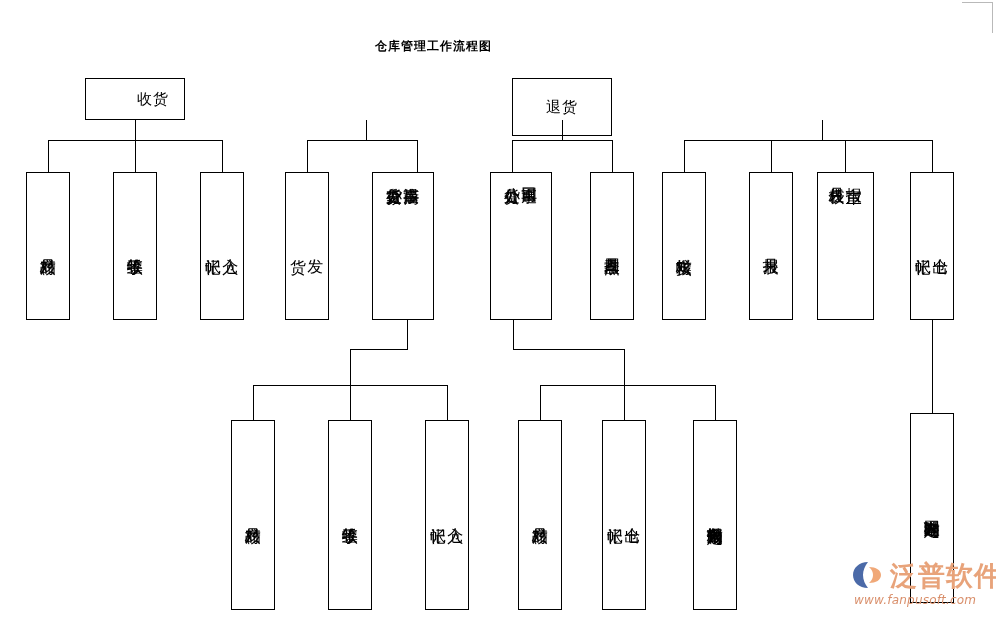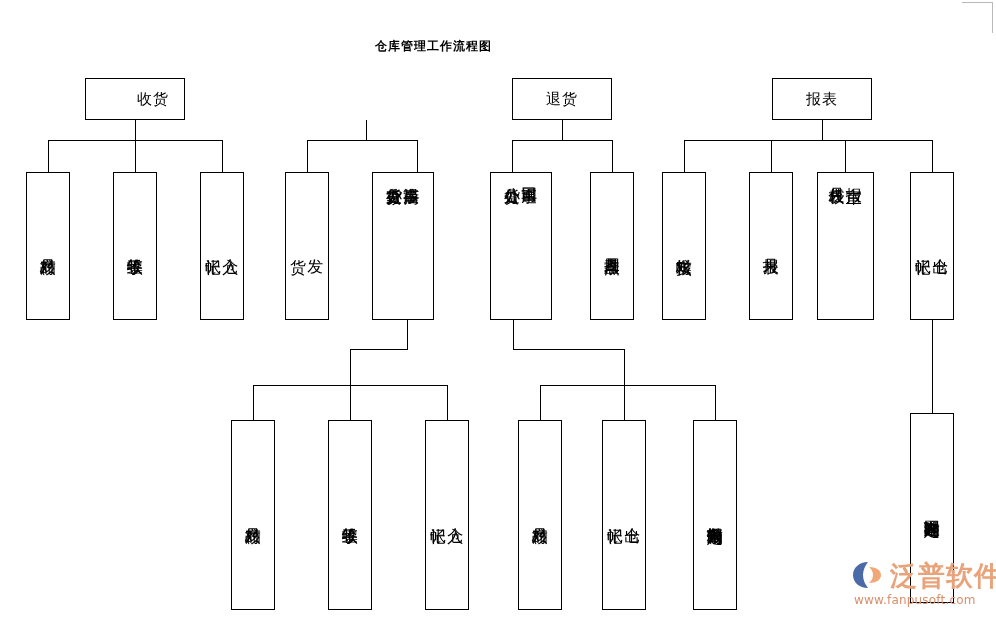--- a/index.html
+++ b/index.html
@@ -53,36 +53,35 @@
 
   
   .wm{position:absolute;left:852px;top:558px;width:146px;height:56px;}
   .wm-text{
     position:absolute;left:38px;top:0px;
     font-size:27px;font-weight:bold;color:#e8a37a;
     letter-spacing:1px;white-space:nowrap;
   }
   .wm-url{
     position:absolute;left:2px;top:35px;
-    font-size:12px;color:#d98f6b;letter-spacing:.2px;white-space:nowrap;
+    font-size:12px;color:#d98f6b;letter-spacing:.2px;white-space:nowrap;font-style:italic;
   }
   .wm-logo{position:absolute;left:0px;top:2px;width:34px;height:30px;}
 </style>
 </head>
 <body>
 
 <div id="stage">
 
   <div class="corner-mark" style="left:962px;top:2px;width:30px;height:30px;border-width:1px 1px 0 0;"></div>
 
   <div class="title" style="left:375px;top:38px;">仓库管理工作流程图</div>
 
   <div class="box h" style="left:85px;top:78px;width:100px;height:42px;padding-left:36px;">收货</div>
-  <div class="box h" style="left:512px;top:78px;width:100px;height:42px;">退货</div>
-  <div class="box h" style="left:772px;top:78px;width:100px;height:42px;">报表</div>
+  <div class="box h" style="left:512px;top:78px;width:100px;height:58px;">退货</div>
 
   <div class="line v" style="left:135px;top:120px;height:20px;"></div>
   <div class="line h" style="left:48px;top:140px;width:175px;"></div>
   <div class="line v" style="left:48px;top:140px;height:32px;"></div>
   <div class="line v" style="left:135px;top:140px;height:32px;"></div>
   <div class="line v" style="left:222px;top:140px;height:32px;"></div>
 
   <div class="line v" style="left:366px;top:120px;height:20px;"></div>
   <div class="line h" style="left:307px;top:140px;width:110px;"></div>
   <div class="line v" style="left:307px;top:140px;height:32px;"></div>

